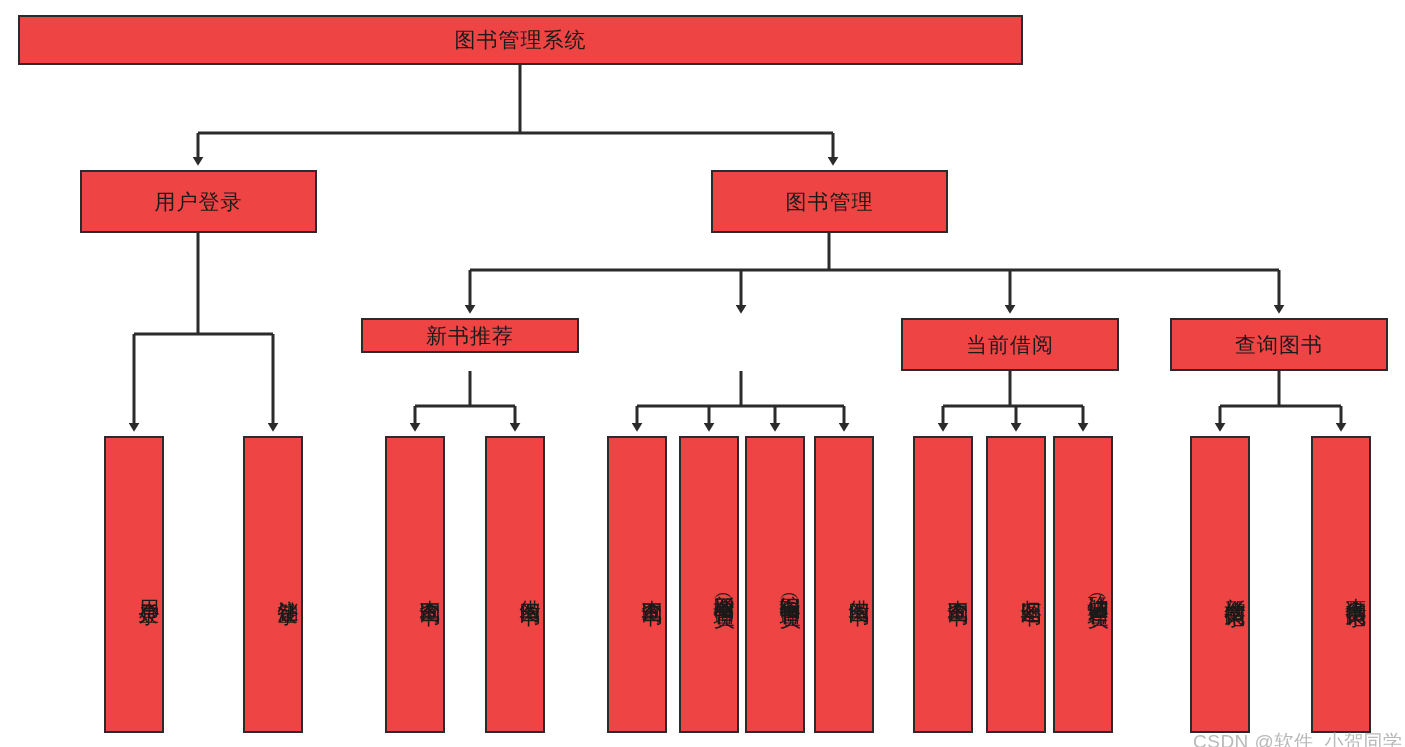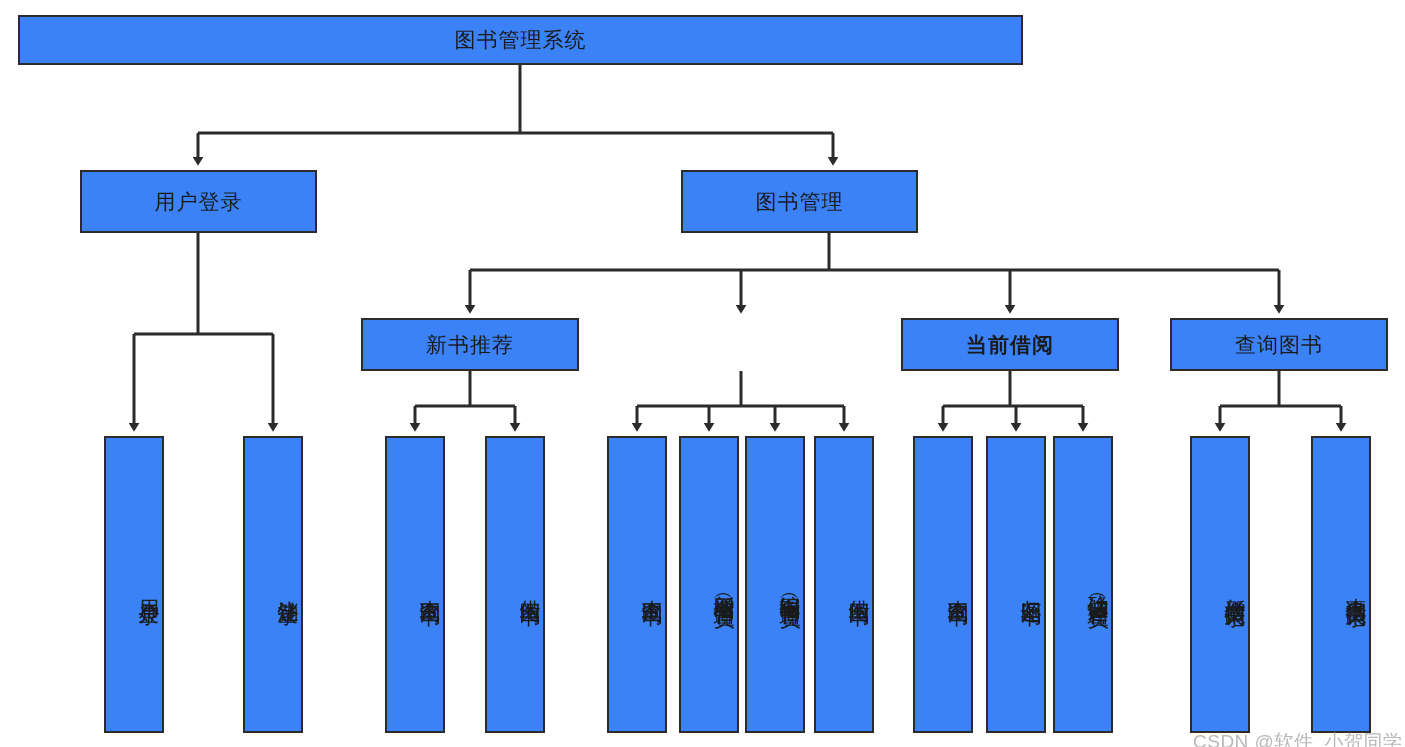--- a/index.html
+++ b/index.html
@@ -23,21 +23,21 @@
     left: 0;
     top: 0;
     width: 1405px;
     height: 747px;
     pointer-events: none;
   }
   .node {
     position: absolute;
     box-sizing: border-box;
     border: 2px solid #2b2b2b;
-    background: #3b82f6;
+    background: #ef4444;
     display: flex;
     align-items: center;
     justify-content: center;
     color: #1a1a1a;
   }
   .node.horiz {
     font-size: 21px;
     line-height: 1.2;
     letter-spacing: 1px;
   }
@@ -135,28 +135,28 @@
     </g>
   </svg>
 
   <div class="node horiz" style="left:18px; top:15px; width:1005px; height:50px;">
     <span>图书管理系统</span>
   </div>
 
   <div class="node horiz" style="left:80px; top:170px; width:237px; height:63px;">
     <span>用户登录</span>
   </div>
-  <div class="node horiz" style="left:681px; top:170px; width:237px; height:63px;">
+  <div class="node horiz" style="left:711px; top:170px; width:237px; height:63px;">
     <span>图书管理</span>
   </div>
 
-  <div class="node horiz" style="left:361px; top:318px; width:218px; height:53px;">
+  <div class="node horiz" style="left:361px; top:318px; width:218px; height:35px;">
     <span>新书推荐</span>
   </div>
-  <div class="node horiz" style="left:901px; top:318px; width:218px; height:53px;font-weight:bold;">
+  <div class="node horiz" style="left:901px; top:318px; width:218px; height:53px;">
     <span>当前借阅</span>
   </div>
   <div class="node horiz" style="left:1170px; top:318px; width:218px; height:53px;">
     <span>查询图书</span>
   </div>
 
   <div class="node vert" style="left:104px; top:436px; width:60px; height:297px;">
     <span class="vlabel">用户登录</span>
   </div>
   <div class="node vert" style="left:243px; top:436px; width:60px; height:297px;">

